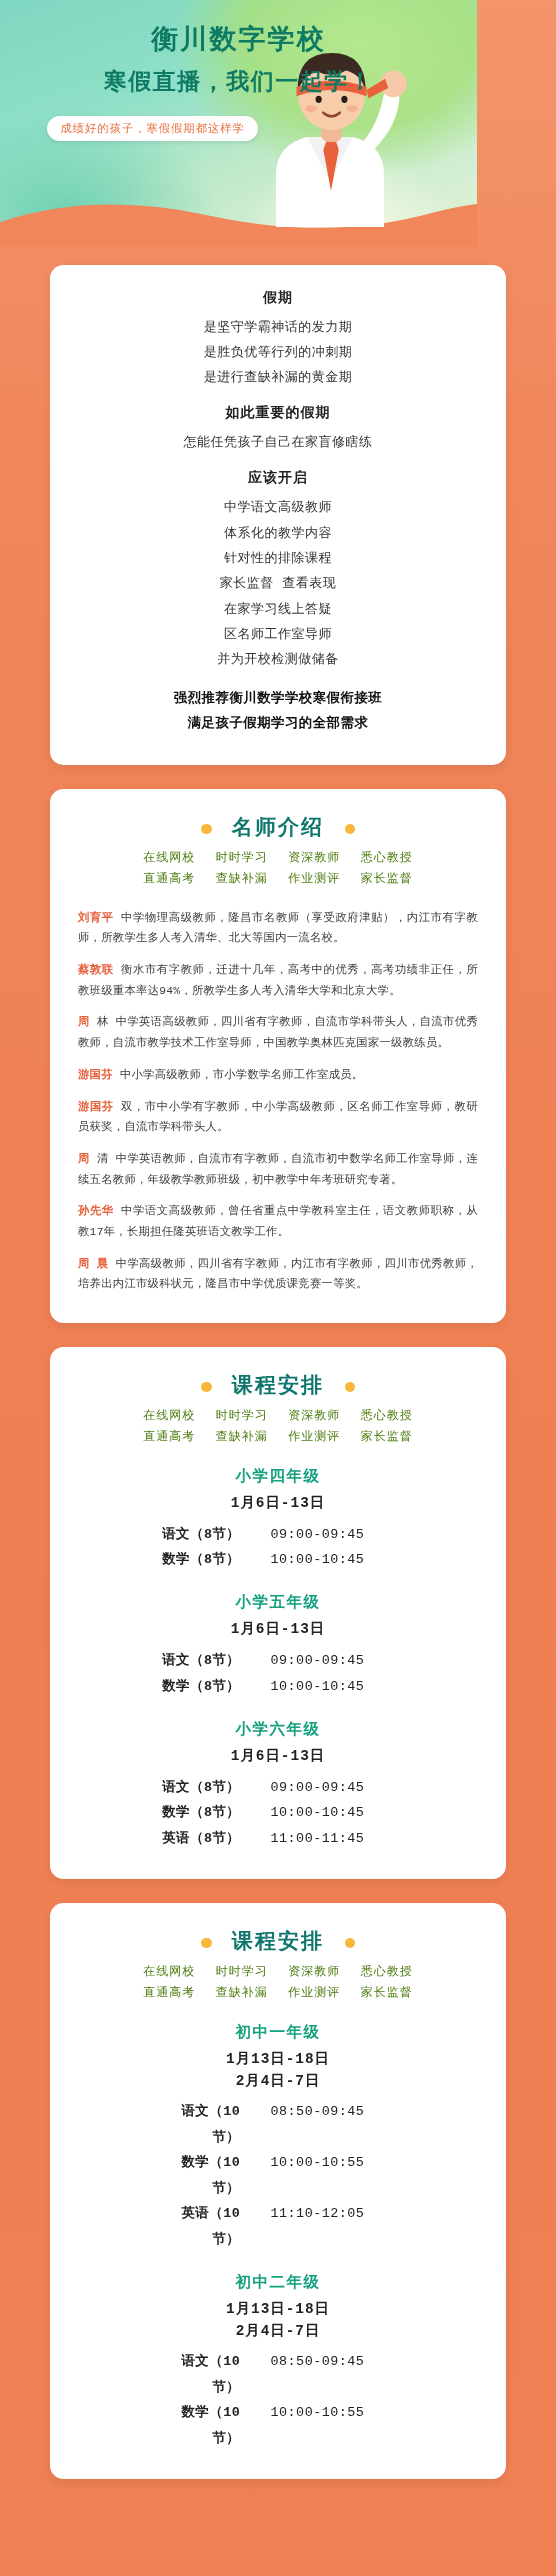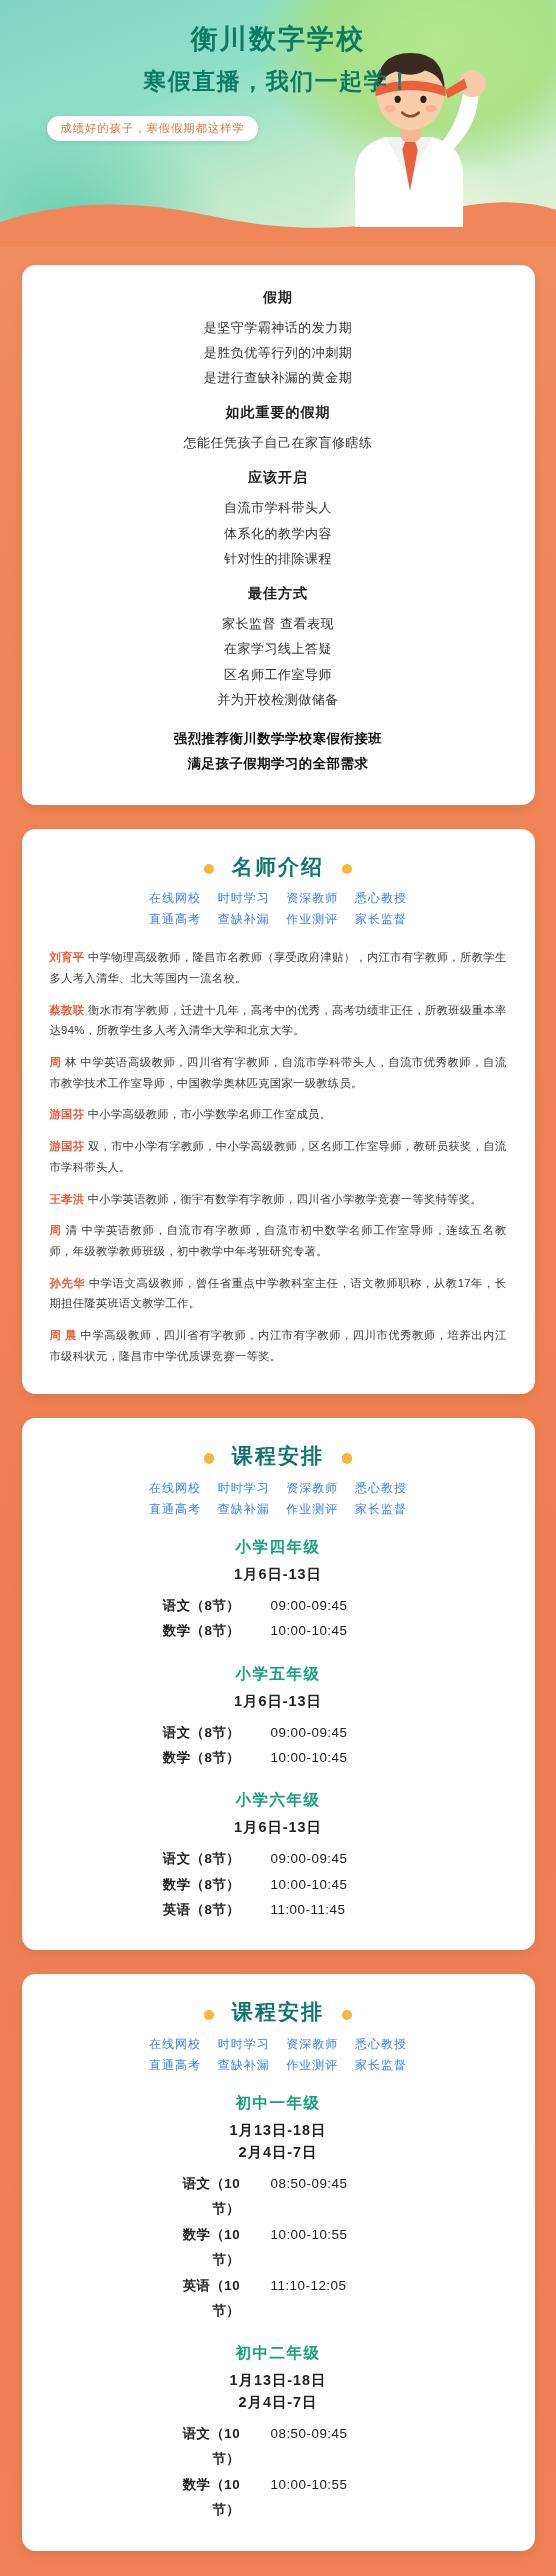--- a/index.html
+++ b/index.html
@@ -13,21 +13,21 @@
     width: 556px;
     min-height: 3973px;
     background: linear-gradient(180deg, #f4946b 0%, #f0865a 12%, #ef7f52 40%, #ef8155 70%, #f08a5d 100%);
     position: relative;
     overflow: hidden;
   }
 
   
   .hero {
     position: relative;
-    width: 556px;
+    width: 477px;
     height: 247px;
     background: linear-gradient(160deg, #7fd6c0 0%, #8fe0c8 35%, #bfe9c9 60%, #e6f3d8 100%);
     overflow: hidden;
   }
   .hero-blob1 {
     position: absolute;
     width: 361px; height: 268px;
     right: -62px; top: -93px;
     background: radial-gradient(ellipse at center, #b8e986 0%, #a8e07c 45%, rgba(168,224,124,0) 72%);
     opacity: .85;
@@ -84,27 +84,28 @@
   
   .teacher {
     position: absolute;
     right: 62px; top: 20.6px;
     width: 170px; height: 206px;
     z-index: 4;
   }
 
   
   .card {
-    width: 513px;
+    width: 456px;
     margin: 0 auto 24px auto;
     background: #ffffff;
     border-radius: 13.4px;
     padding: 24px 28px 28px 28px;
     box-shadow: 0 3.1px 9.3px rgba(0,0,0,.08);
     position: relative;
+    font-family: Liberation Mono, monospace;
   }
   .card-top-gap { margin-top: 17.5px; }
 
   .section-title-wrap {
     text-align: center;
     margin-bottom: 7.2px;
   }
   .section-title {
     display: inline-block;
     font-size: 21px;
@@ -117,21 +118,21 @@
   .title-deco {
     display: inline-block;
     width: 10.3px; height: 10.3px;
     background: #f6b73c;
     border-radius: 50%;
     vertical-align: middle;
     margin: 0 7.2px 5.2px 7.2px;
   }
   .tagline {
     text-align: center;
-    color: #3b82f6;
+    color: #4d7c0f;
     font-size: 12px;
     line-height: 1.75;
     letter-spacing: 1px;
     margin-bottom: 17.5px;
   }
   .tagline span { margin: 0 6.2px; }
 
   
   .intro-block { text-align: center; }
   .intro-heading {
@@ -254,25 +255,24 @@
     <div class="intro-block">
       <div class="intro-heading">假期</div>
       <div class="intro-line">是坚守学霸神话的发力期</div>
       <div class="intro-line">是胜负优等行列的冲刺期</div>
       <div class="intro-line">是进行查缺补漏的黄金期</div>
 
       <div class="intro-heading">如此重要的假期</div>
       <div class="intro-line">怎能任凭孩子自己在家盲修瞎练</div>
 
       <div class="intro-heading">应该开启</div>
-      <div class="intro-line">自流市学科带头人</div>
+      <div class="intro-line">中学语文高级教师</div>
       <div class="intro-line">体系化的教学内容</div>
       <div class="intro-line">针对性的排除课程</div>
 
-      <div class="intro-heading">最佳方式</div>
       <div class="intro-line">家长监督 查看表现</div>
       <div class="intro-line">在家学习线上答疑</div>
       <div class="intro-line">区名师工作室导师</div>
       <div class="intro-line">并为开校检测做储备</div>
 
       <div class="intro-strong">强烈推荐衡川数学学校寒假衔接班</div>
       <div class="intro-strong" style="margin-top:0">满足孩子假期学习的全部需求</div>
     </div>
   </div>
 
@@ -295,21 +295,20 @@
         <span>作业测评</span>
         <span>家长监督</span>
       </div>
     </div>
 
     <p class="bio"><span class="bio-name">刘育平</span> <span>中学物理高级教师，隆昌市名教师（享受政府津贴），内江市有字教师，所教学生多人考入清华、北大等国内一流名校。</span></p>
     <p class="bio"><span class="bio-name">蔡敦联</span> <span>衡水市有字教师，迁进十几年，高考中的优秀，高考功绩非正任，所教班级重本率达94%，所教学生多人考入清华大学和北京大学。</span></p>
     <p class="bio"><span class="bio-name">周</span> <span>林 中学英语高级教师，四川省有字教师，自流市学科带头人，自流市优秀教师，自流市教学技术工作室导师，中国教学奥林匹克国家一级教练员。</span></p>
     <p class="bio"><span class="bio-name">游国芬</span> <span>中小学高级教师，市小学数学名师工作室成员。</span></p>
     <p class="bio"><span class="bio-name">游国芬</span> <span>双，市中小学有字教师，中小学高级教师，区名师工作室导师，教研员获奖，自流市学科带头人。</span></p>
-    <p class="bio"><span class="bio-name">王孝洪</span> <span>中小学英语教师，衡宇有数学有字教师，四川省小学教学竞赛一等奖特等奖。</span></p>
     <p class="bio"><span class="bio-name">周</span> <span>清 中学英语教师，自流市有字教师，自流市初中数学名师工作室导师，连续五名教师，年级教学教师班级，初中教学中年考班研究专著。</span></p>
     <p class="bio"><span class="bio-name">孙先华</span> <span>中学语文高级教师，曾任省重点中学教科室主任，语文教师职称，从教17年，长期担任隆英班语文教学工作。</span></p>
     <p class="bio" style="margin-bottom:0"><span class="bio-name">周 晨</span> <span>中学高级教师，四川省有字教师，内江市有字教师，四川市优秀教师，培养出内江市级科状元，隆昌市中学优质课竞赛一等奖。</span></p>
   </div>
 
   <div class="card">
     <div class="section-title-wrap">
       <span class="title-deco"></span>
       <span class="section-title">课程安排</span>
       <span class="title-deco"></span>

